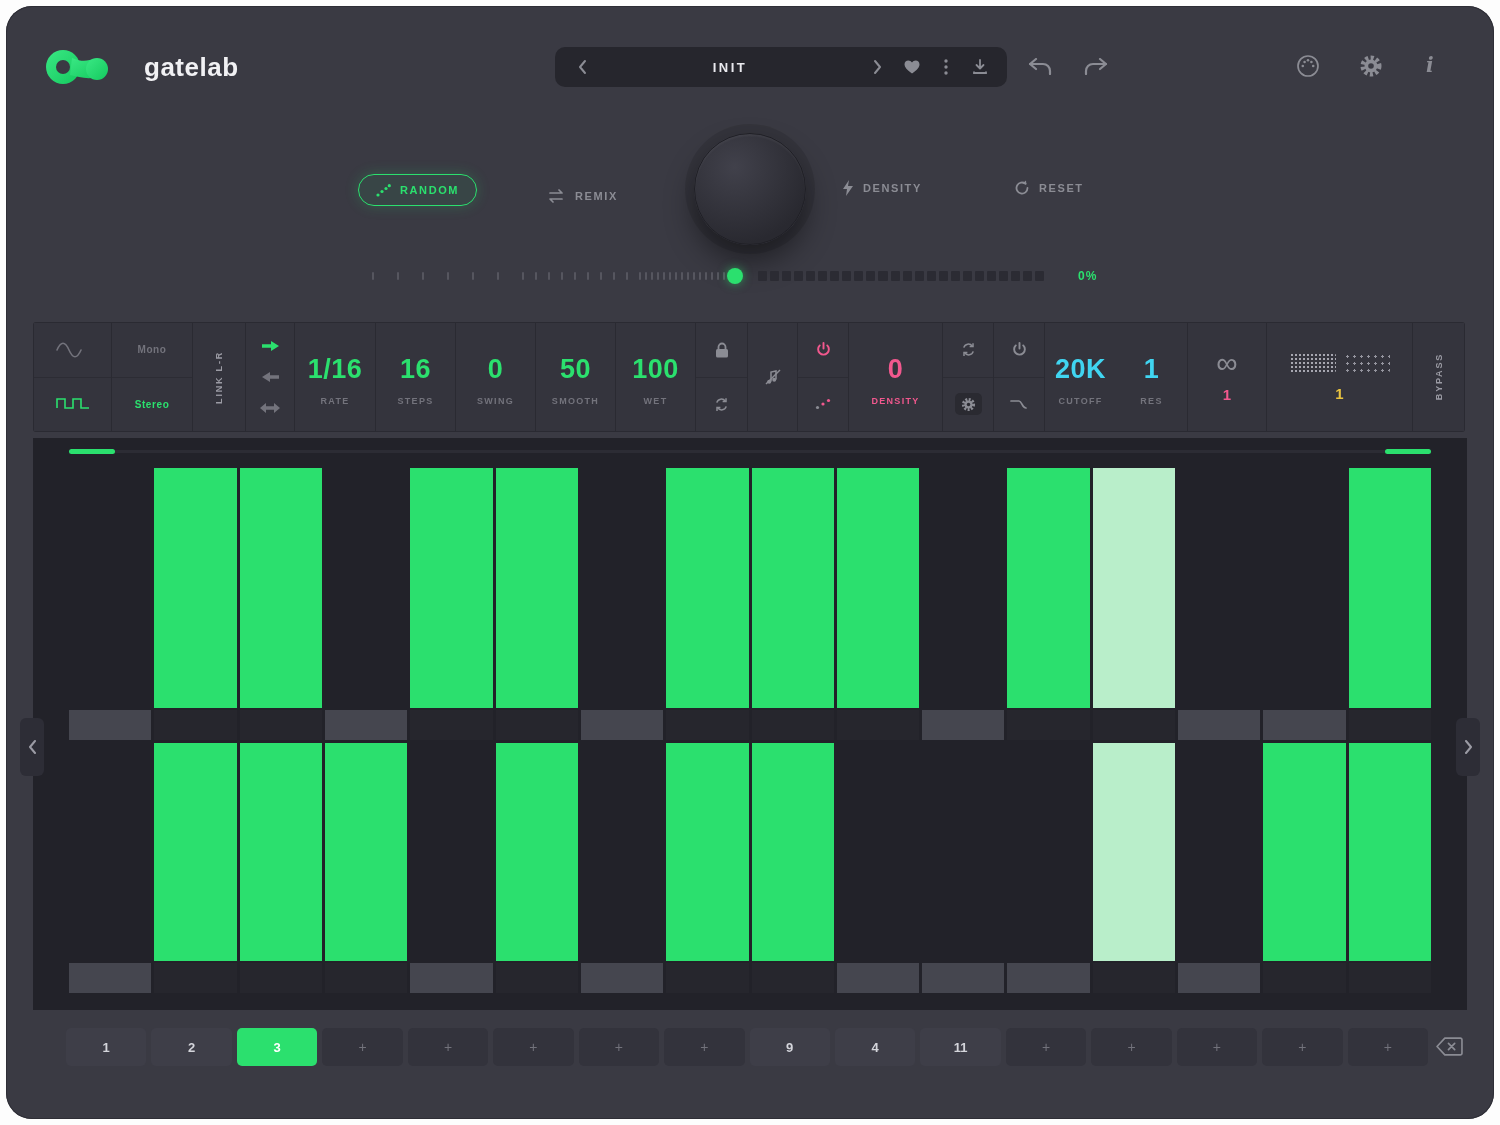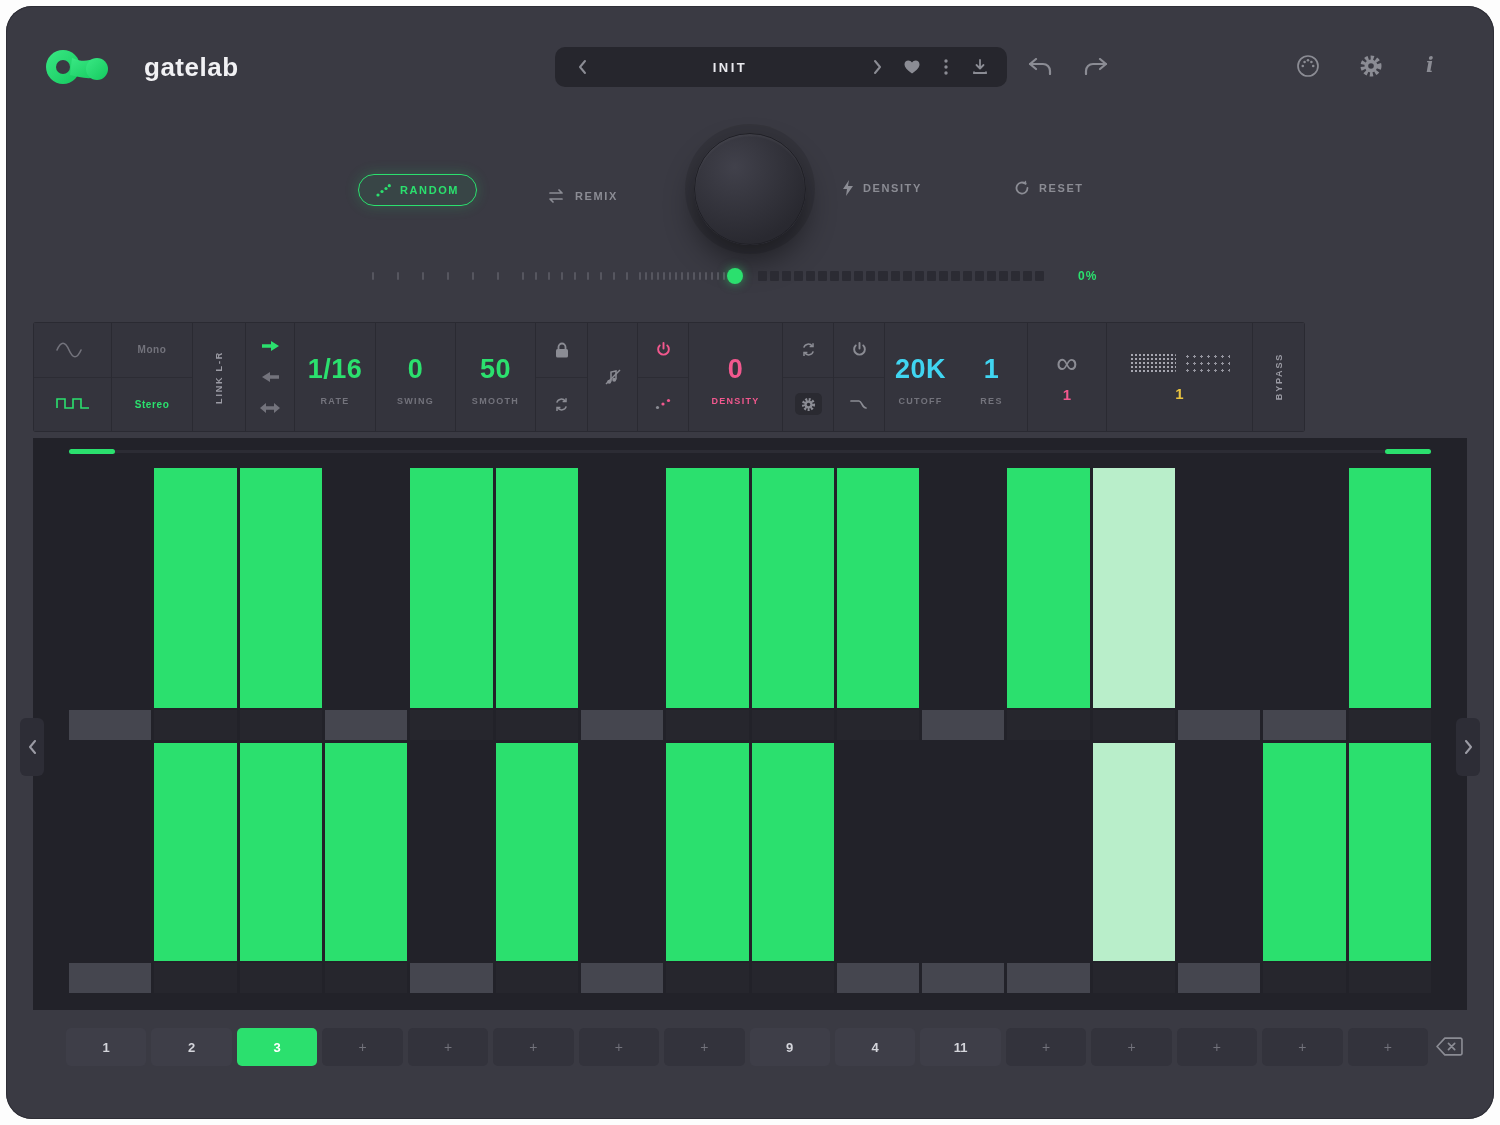--- a/index.html
+++ b/index.html
@@ -361,26 +361,34 @@
             </svg>
           </span>
       </button>
     </div>
 
     <div class="tb-cell num" style="width:80px">
       <span class="tb-value">1/16</span>
       <span class="tb-label">RATE</span>
     </div>
     <div class="tb-cell num" style="width:79px">
+      <span class="tb-value">16</span>
+      <span class="tb-label">STEPS</span>
+    </div>
+    <div class="tb-cell num" style="width:79px">
       <span class="tb-value">0</span>
       <span class="tb-label">SWING</span>
     </div>
     <div class="tb-cell num" style="width:79px">
       <span class="tb-value">50</span>
       <span class="tb-label">SMOOTH</span>
+    </div>
+    <div class="tb-cell num" style="width:79px">
+      <span class="tb-value">100</span>
+      <span class="tb-label">WET</span>
     </div>
 
     <div class="tb-cell split" style="width:51px">
       <button class="tb-half">
         <span class="icon gray">
             <svg width="14" height="16" viewBox="0 0 14 16">
               <rect x="1" y="7" width="12" height="8.5" rx="1.5" fill="currentColor"></rect>
               <path d="M3.5 7V5a3.5 3.5 0 0 1 7 0v2" fill="none" stroke="currentColor" stroke-width="1.8"></path>
             </svg>
           </span>

